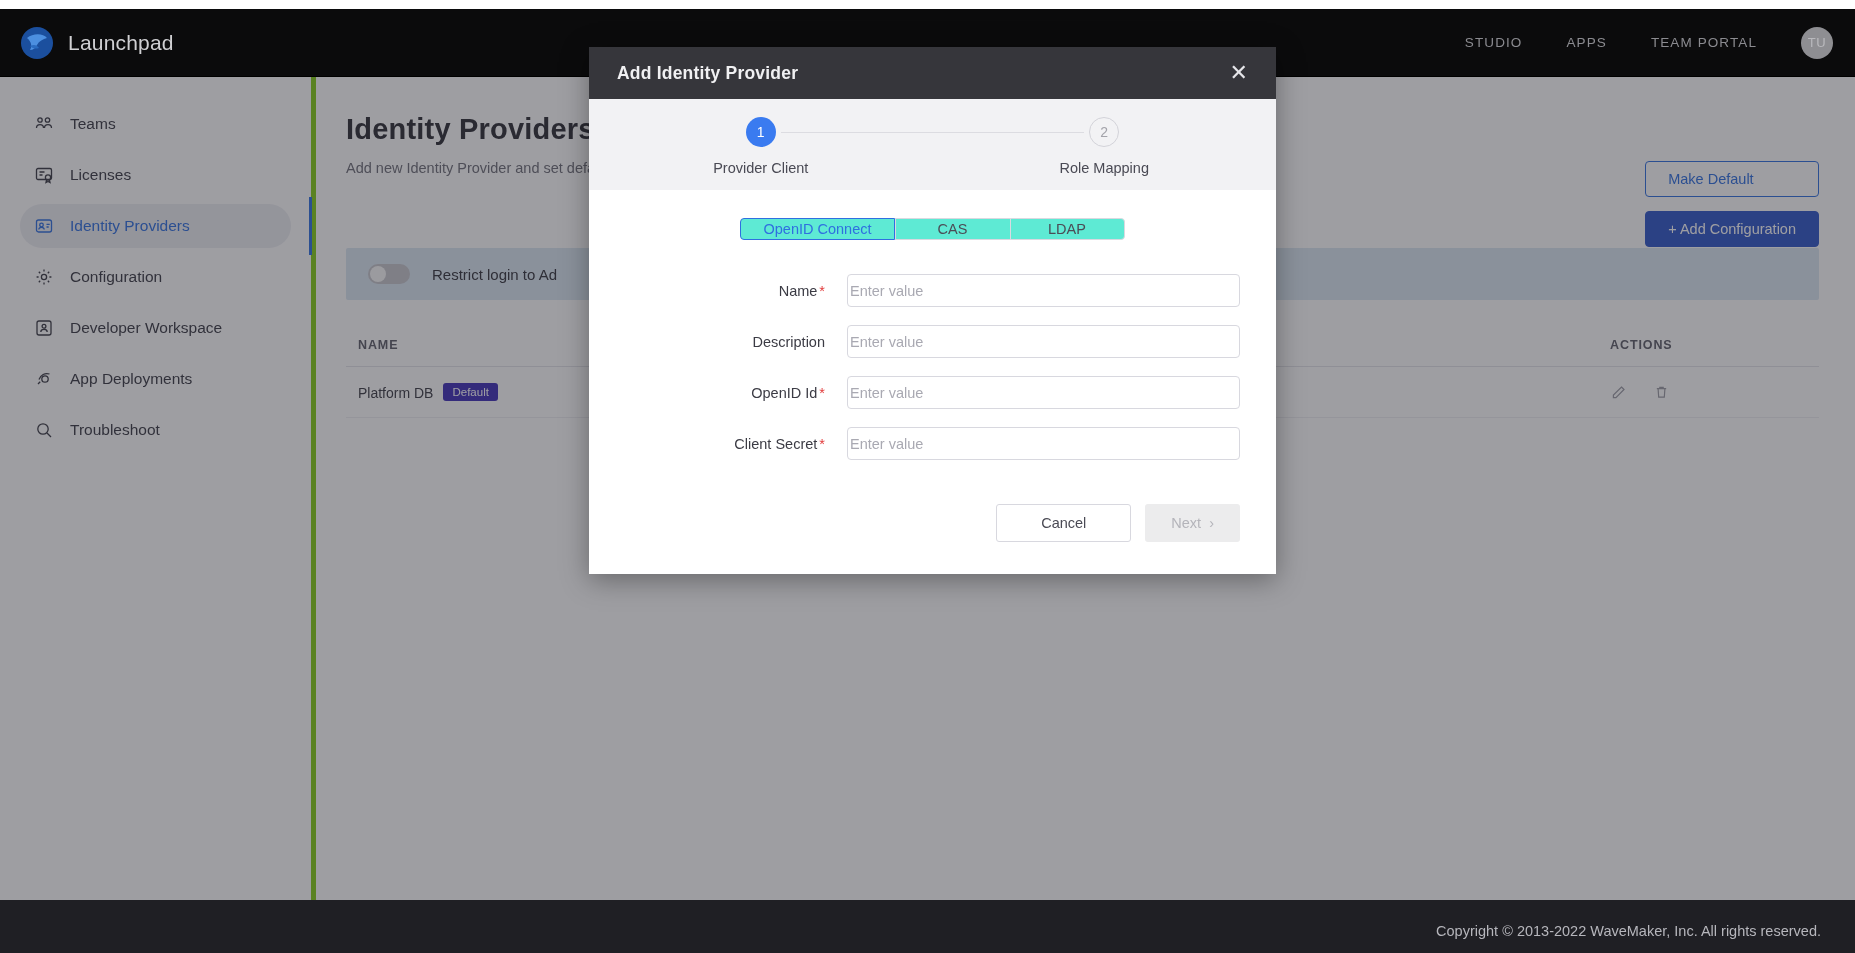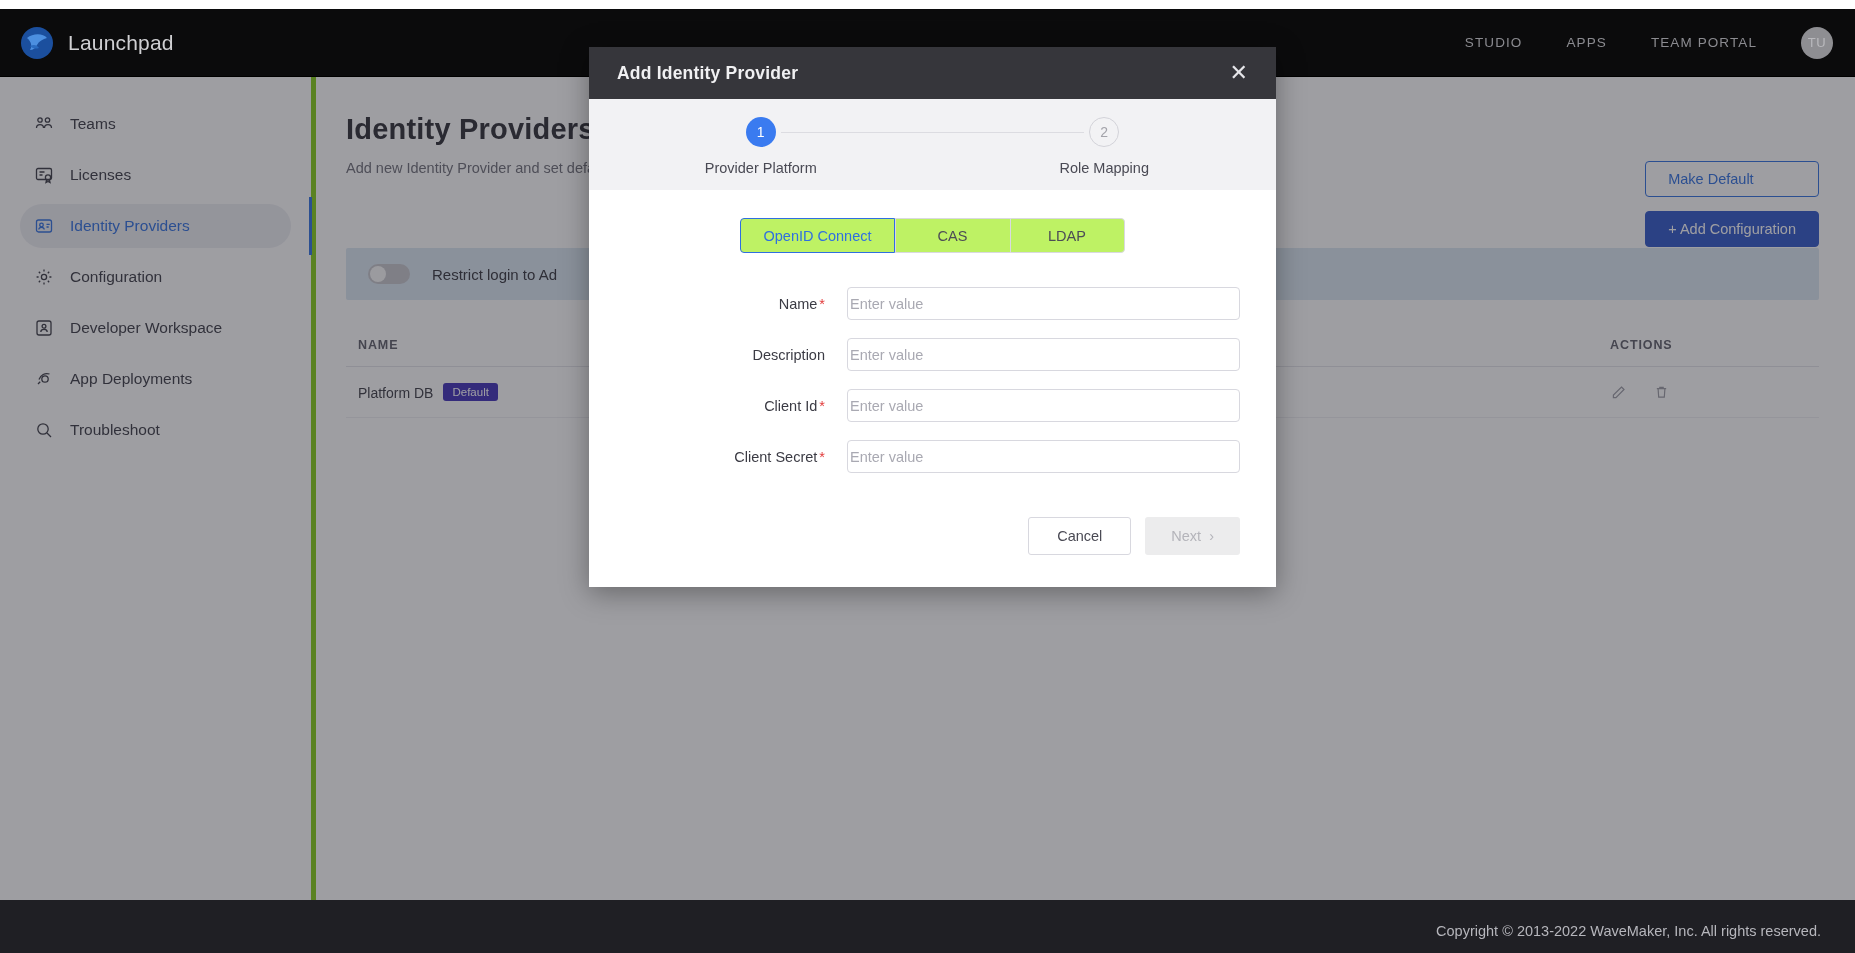--- a/index.html
+++ b/index.html
@@ -152,24 +152,24 @@
   .step .lbl { margin-top: 13px; font-size: 14.5px; color: #4a4a54; }
   .step-line {
     position: absolute; top: 33px; left: 28%; width: 44%; height: 1px; background: #dcdce1; z-index: 1;
   }
 
   .modal-body { padding: 28px 36px 0 36px; }
   .tabs {
     display: flex; justify-content: center; margin-bottom: 34px;
   }
   .tab {
-    height: 35px; min-width: 115px; padding: 0 22px;
+    height: 22px; min-width: 115px; padding: 0 22px;
     border: 1px solid #d9d9e0; border-right: none;
     display: flex; align-items: center; justify-content: center;
-    font-size: 14.5px; color: #4c4c56; background: #bef264; cursor: pointer;
+    font-size: 14.5px; color: #4c4c56; background: #5eead4; cursor: pointer;
   }
   .tab:first-child { border-top-left-radius: 4px; border-bottom-left-radius: 4px; }
   .tab:last-child { border-right: 1px solid #d9d9e0; border-top-right-radius: 4px; border-bottom-right-radius: 4px; }
   .tab.active { color: #2f6fe0; border: 1px solid #2f6fe0; }
 
   .field { display: flex; align-items: center; margin-bottom: 18px; }
   .field .flabel {
     width: 222px; flex: 0 0 222px; text-align: right; padding-right: 22px;
     font-size: 14.5px; color: #3b3b44;
   }
@@ -179,21 +179,21 @@
     padding: 0 2px; font-size: 14.5px; color: #333; font-family: "Liberation Sans", sans-serif;
     outline: none; background: #fff;
   }
   .field input::placeholder { color: #a9a9b2; }
 
   .modal-actions {
     display: flex; justify-content: flex-end; gap: 14px;
     padding: 26px 36px 32px 36px;
   }
   .btn-cancel {
-    height: 38px; padding: 0 28px; border: 1px solid #d8d8df; background: #fff;
+    height: 38px; padding: 0 44px; border: 1px solid #d8d8df; background: #fff;
     color: #4a4a54; font-size: 14.5px; border-radius: 3px; cursor: pointer;
     display:flex; align-items:center; justify-content:center;
   }
   .btn-next {
     height: 38px; padding: 0 26px; border: none; background: #ececed;
     color: #b4b4ba; font-size: 14.5px; border-radius: 3px; cursor: default;
     display:flex; align-items:center; justify-content:center; gap: 8px;
   }
 </style>
 </head>
@@ -356,21 +356,21 @@
 
     <div class="modal-head">
       <span class="modal-title">Add Identity Provider</span>
       <span class="modal-close">✕</span>
     </div>
 
     <div class="stepper">
       <div class="step-line"></div>
       <div class="step done">
         <div class="circ">1</div>
-        <div class="lbl">Provider Platform</div>
+        <div class="lbl">Provider Client</div>
       </div>
       <div class="step todo">
         <div class="circ">2</div>
         <div class="lbl">Role Mapping</div>
       </div>
     </div>
 
     <div class="modal-body">
 
       <div class="tabs">
@@ -388,21 +388,21 @@
 
       <div class="field">
         <div class="flabel">
           <span>Description</span>
         </div>
         <input type="text" placeholder="Enter value" style="">
       </div>
 
       <div class="field">
         <div class="flabel">
-          <span>Client Id</span><span class="req">*</span>
+          <span>OpenID Id</span><span class="req">*</span>
         </div>
         <input type="text" placeholder="Enter value" style="">
       </div>
 
       <div class="field">
         <div class="flabel">
           <span>Client Secret</span><span class="req">*</span>
         </div>
         <input type="text" placeholder="Enter value" style="">
       </div>

